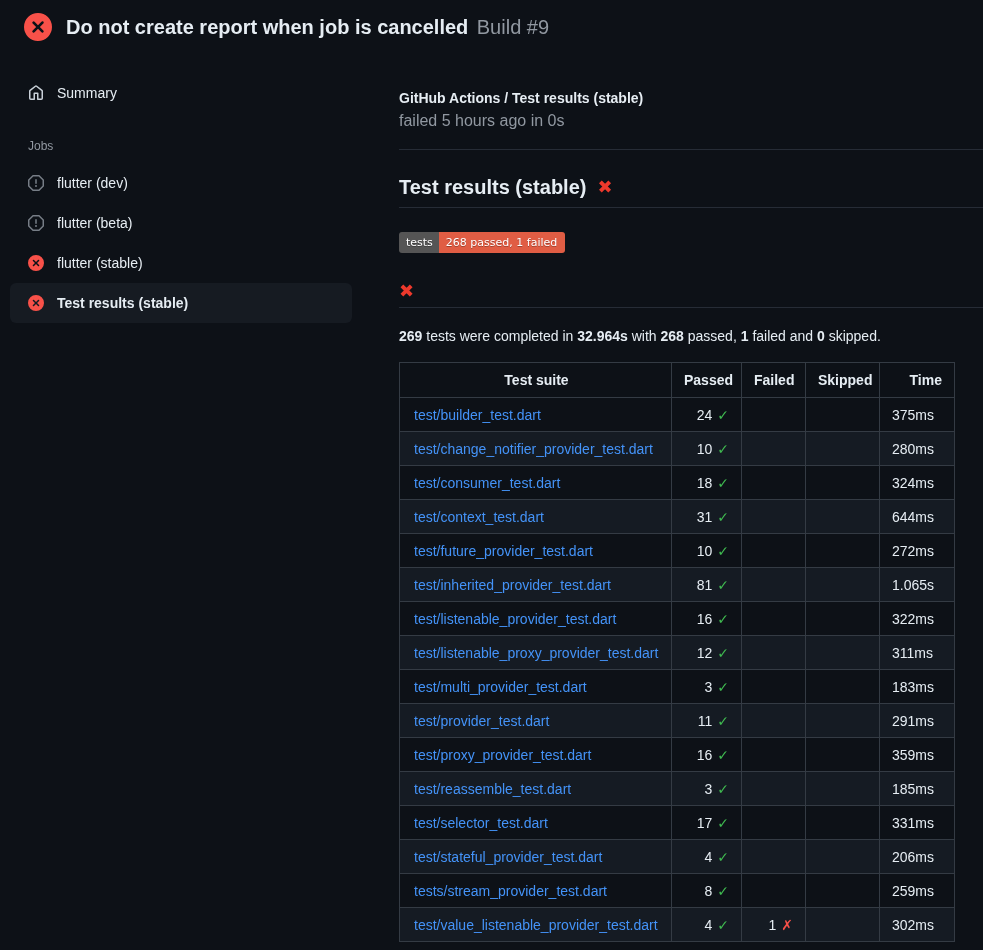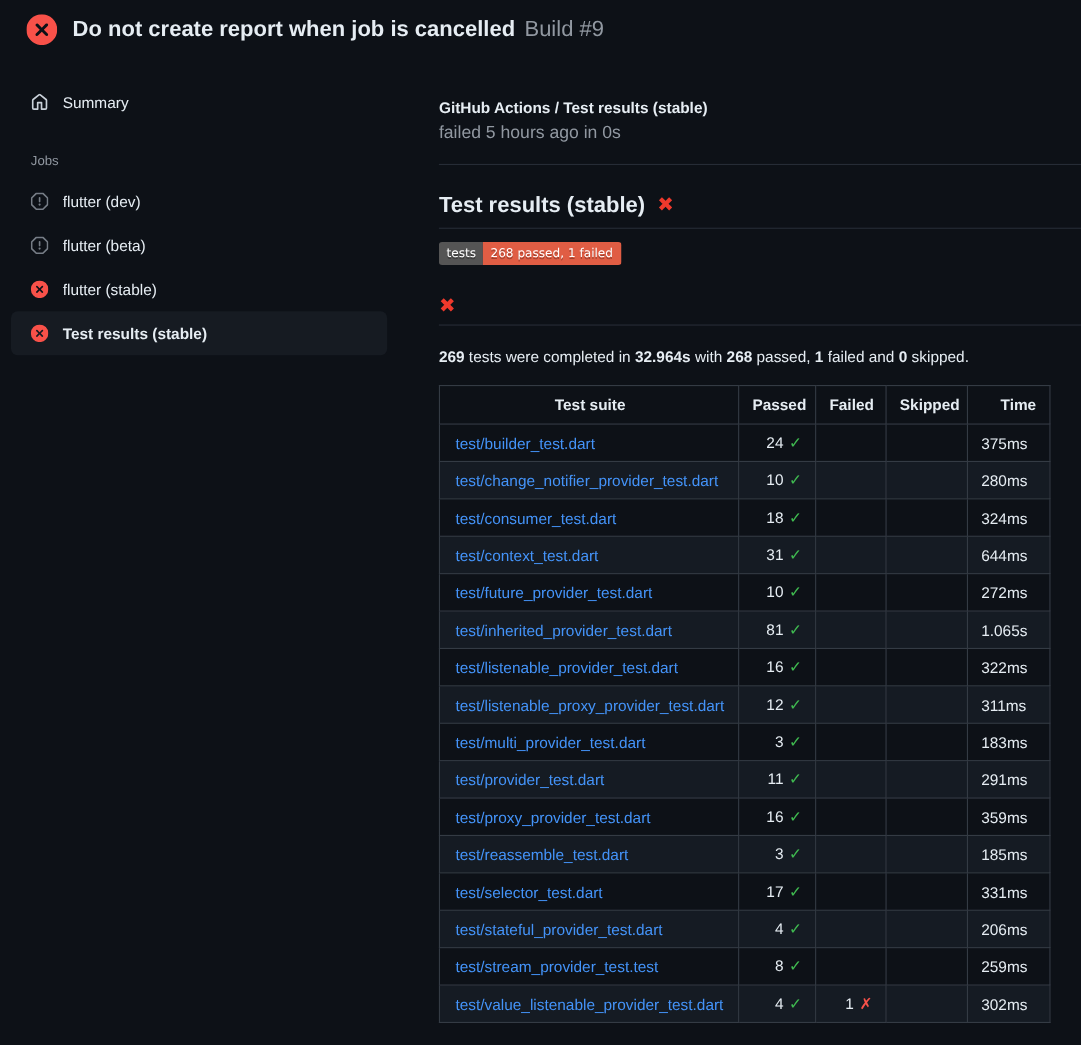--- a/index.html
+++ b/index.html
@@ -39,21 +39,21 @@
     margin:24px 0 0 0; padding-bottom:7px; border-bottom:1px solid var(--div,#262c36);
   }
   h2.report-title { margin-top:29px; }
   h2.report-title .title-text { color:var(--link,#4493f8); }
   .hx {
     font-family:"DejaVu Sans", sans-serif; font-weight:700;
     color:var(--hx,#ee392c); font-size:18px; line-height:1;
   }
 
   .badge {
-    display:inline-flex; margin-top:12px; border-radius:3px; overflow:hidden;
+    display:inline-flex; margin-top:24px; border-radius:3px; overflow:hidden;
     font-family:"DejaVu Sans", sans-serif; font-size:11px; color:#fff;
     text-shadow:0 1px 0 rgba(0,0,0,.3); line-height:13px;
   }
   .badge-label { padding:4px 6px 4px 7px; }
   .badge-value { padding:4px 8px 4px 7px; }
 
   .summary-line { font-size:14px; margin:20px 0 0 0; line-height:17px; }
   .summary-line .b { font-weight:700; }
 
   
@@ -271,21 +271,21 @@
             <td class="time">331ms</td>
           </tr>
           <tr class="alt">
             <td class="suite"><a href="#">test/stateful_provider_test.dart</a></td>
             <td class="num"><span>4</span><span class="mark pass">✓</span></td>
             <td class="num"></td>
             <td class="num"></td>
             <td class="time">206ms</td>
           </tr>
           <tr>
-            <td class="suite"><a href="#">test/stream_provider_test.test</a></td>
+            <td class="suite"><a href="#">tests/stream_provider_test.dart</a></td>
             <td class="num"><span>8</span><span class="mark pass">✓</span></td>
             <td class="num"></td>
             <td class="num"></td>
             <td class="time">259ms</td>
           </tr>
           <tr class="alt">
             <td class="suite"><a href="#">test/value_listenable_provider_test.dart</a></td>
             <td class="num"><span>4</span><span class="mark pass">✓</span></td>
             <td class="num"><span>1</span><span class="mark fail">✗</span></td>
             <td class="num"></td>

